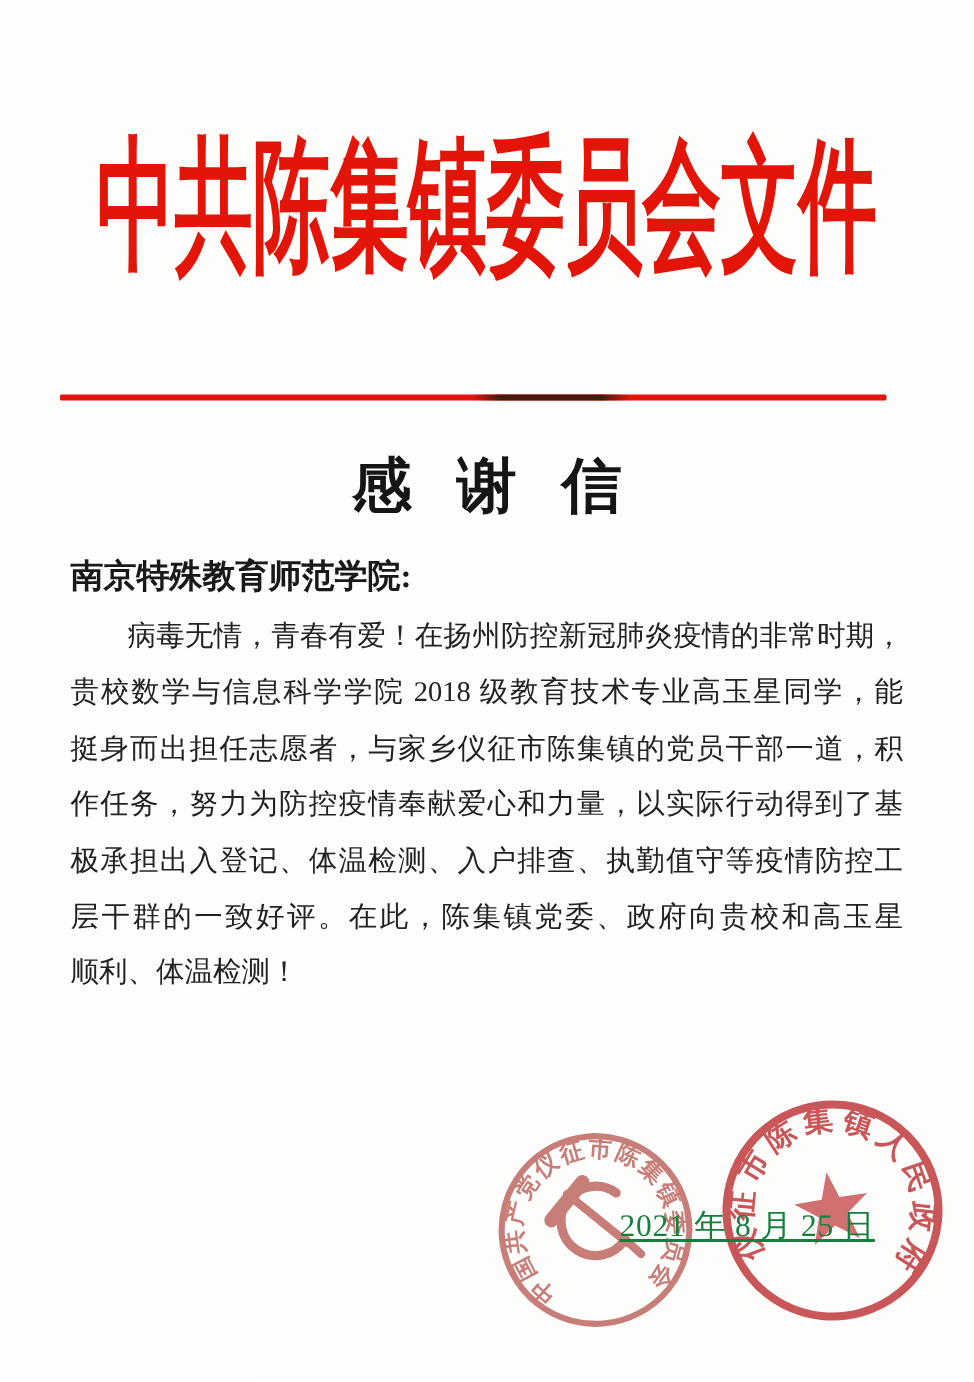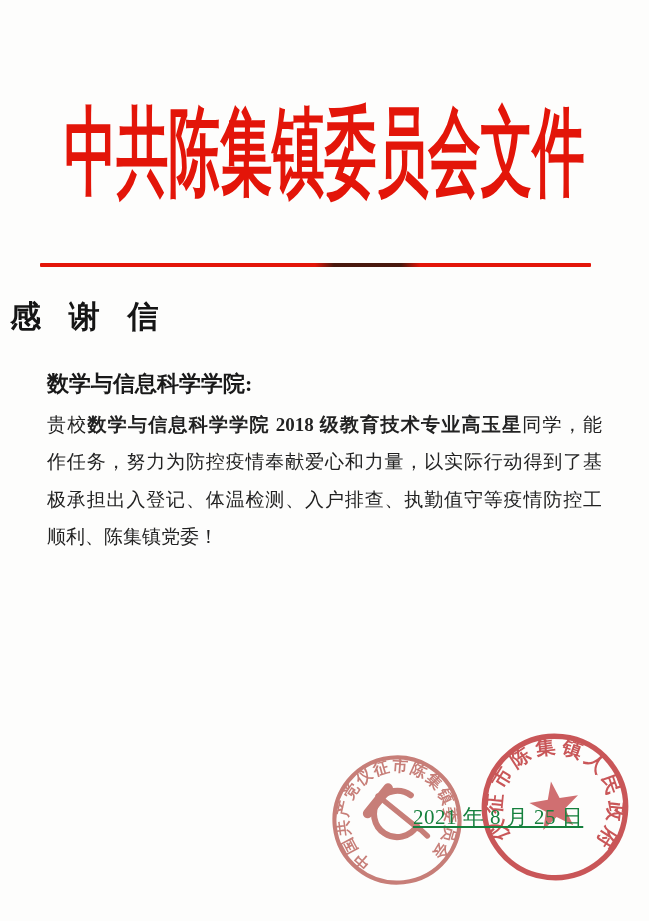--- a/index.html
+++ b/index.html
@@ -13,21 +13,20 @@
     font-family: "Liberation Serif", "DejaVu Serif", serif;
     color: #1c1c1c;
   }
 
   
   .header {
     position: absolute;
     top: 92px; left: 0; right: 0;
     height: 112px;
     text-align: center;
-    margin-top: 13px;
   }
   .header-text {
     display: inline-block;
     font-size: 52px;
     font-weight: bold;
     line-height: 1;
     white-space: nowrap;
     color: #e31509;
     transform: scaleY(1.85);
     transform-origin: 50% 0;
@@ -50,21 +49,22 @@
       rgba(51,24,14,0) 0%,
       rgba(51,24,14,0.88) 18%,
       rgba(51,24,14,0.88) 82%,
       rgba(51,24,14,0) 100%);
   }
 
   
   .doc-title {
     position: absolute;
     top: 296px; left: 0; right: 0;
-    font-size: 31px;
+    text-align: center;
+    font-size: 40px;
     font-weight: bold;
     letter-spacing: 10px;
     padding-left: 10px;
     color: #151515;
   }
 
   
   .addressee {
     position: absolute;
     top: 369px; left: 47px;
@@ -84,21 +84,21 @@
   }
   .body-line {
     height: 37.4px;
     white-space: nowrap;
     text-align: justify;
     text-align-last: justify;
     text-justify: inter-character;
   }
   .body-line.indent { text-indent: 2em; }
   .body-line.last { text-align-last: left; }
-  .b { font-weight: bold; }
+  .b { font-weight: normal; }
 
   
   .date {
     position: absolute;
     top: 803px; left: 413px;
     font-size: 21px;
     letter-spacing: 0.5px;
     color: #15803d;
     z-index: 5;
     white-space: nowrap;
@@ -118,27 +118,30 @@
   <div class="header">
     <span class="header-text">中共陈集镇委员会文件</span>
   </div>
 
   <div class="red-line">
     <div class="red-line-dark"></div>
   </div>
 
   <div class="doc-title">感 谢 信</div>
 
-  <div class="addressee">数学与信息科学学院:</div>
+  <div class="addressee">南京特殊教育师范学院:</div>
 
   <div class="body">
+      <div class="body-line indent"><span>病毒无情，青春有爱！在扬州防控新冠肺炎疫情的非常时期，</span></div>
       <div class="body-line"><span>贵校</span><span class="b">数学与信息科学学院 2018 级教育技术专业高玉星</span><span>同学，能</span></div>
+      <div class="body-line"><span>挺身而出担任志愿者，与家乡仪征市陈集镇的党员干部一道，积</span></div>
       <div class="body-line"><span>作任务，努力为防控疫情奉献爱心和力量，以实际行动得到了基</span></div>
       <div class="body-line"><span>极承担出入登记、体温检测、入户排查、执勤值守等疫情防控工</span></div>
-      <div class="body-line last"><span>顺利、陈集镇党委！</span></div>
+      <div class="body-line"><span>层干群的一致好评。在此，陈集镇党委、政府向贵校和</span><span class="b">高玉星</span></div>
+      <div class="body-line last"><span>顺利、体温检测！</span></div>
     </div>
 
   <div class="date">2021 年 8 月 25 日</div>
 
   <svg class="seal seal-left" viewBox="0 0 200 200">
     <g transform="rotate(-6 100 100)" fill="none" stroke="#b5544c">
       <circle cx="100" cy="100" r="92" stroke-width="6"></circle>
       <path id="sealArcL" d="M 64 162.4 A 72 72 0 1 1 136 162.4" stroke="none"></path>
       <text font-size="23" letter-spacing="2.5" fill="#b5544c" stroke="none" font-family="Liberation Serif, DejaVu Serif, serif" font-weight="bold">
         <textPath href="#sealArcL" startOffset="50%" text-anchor="middle">中国共产党仪征市陈集镇委员会</textPath>

